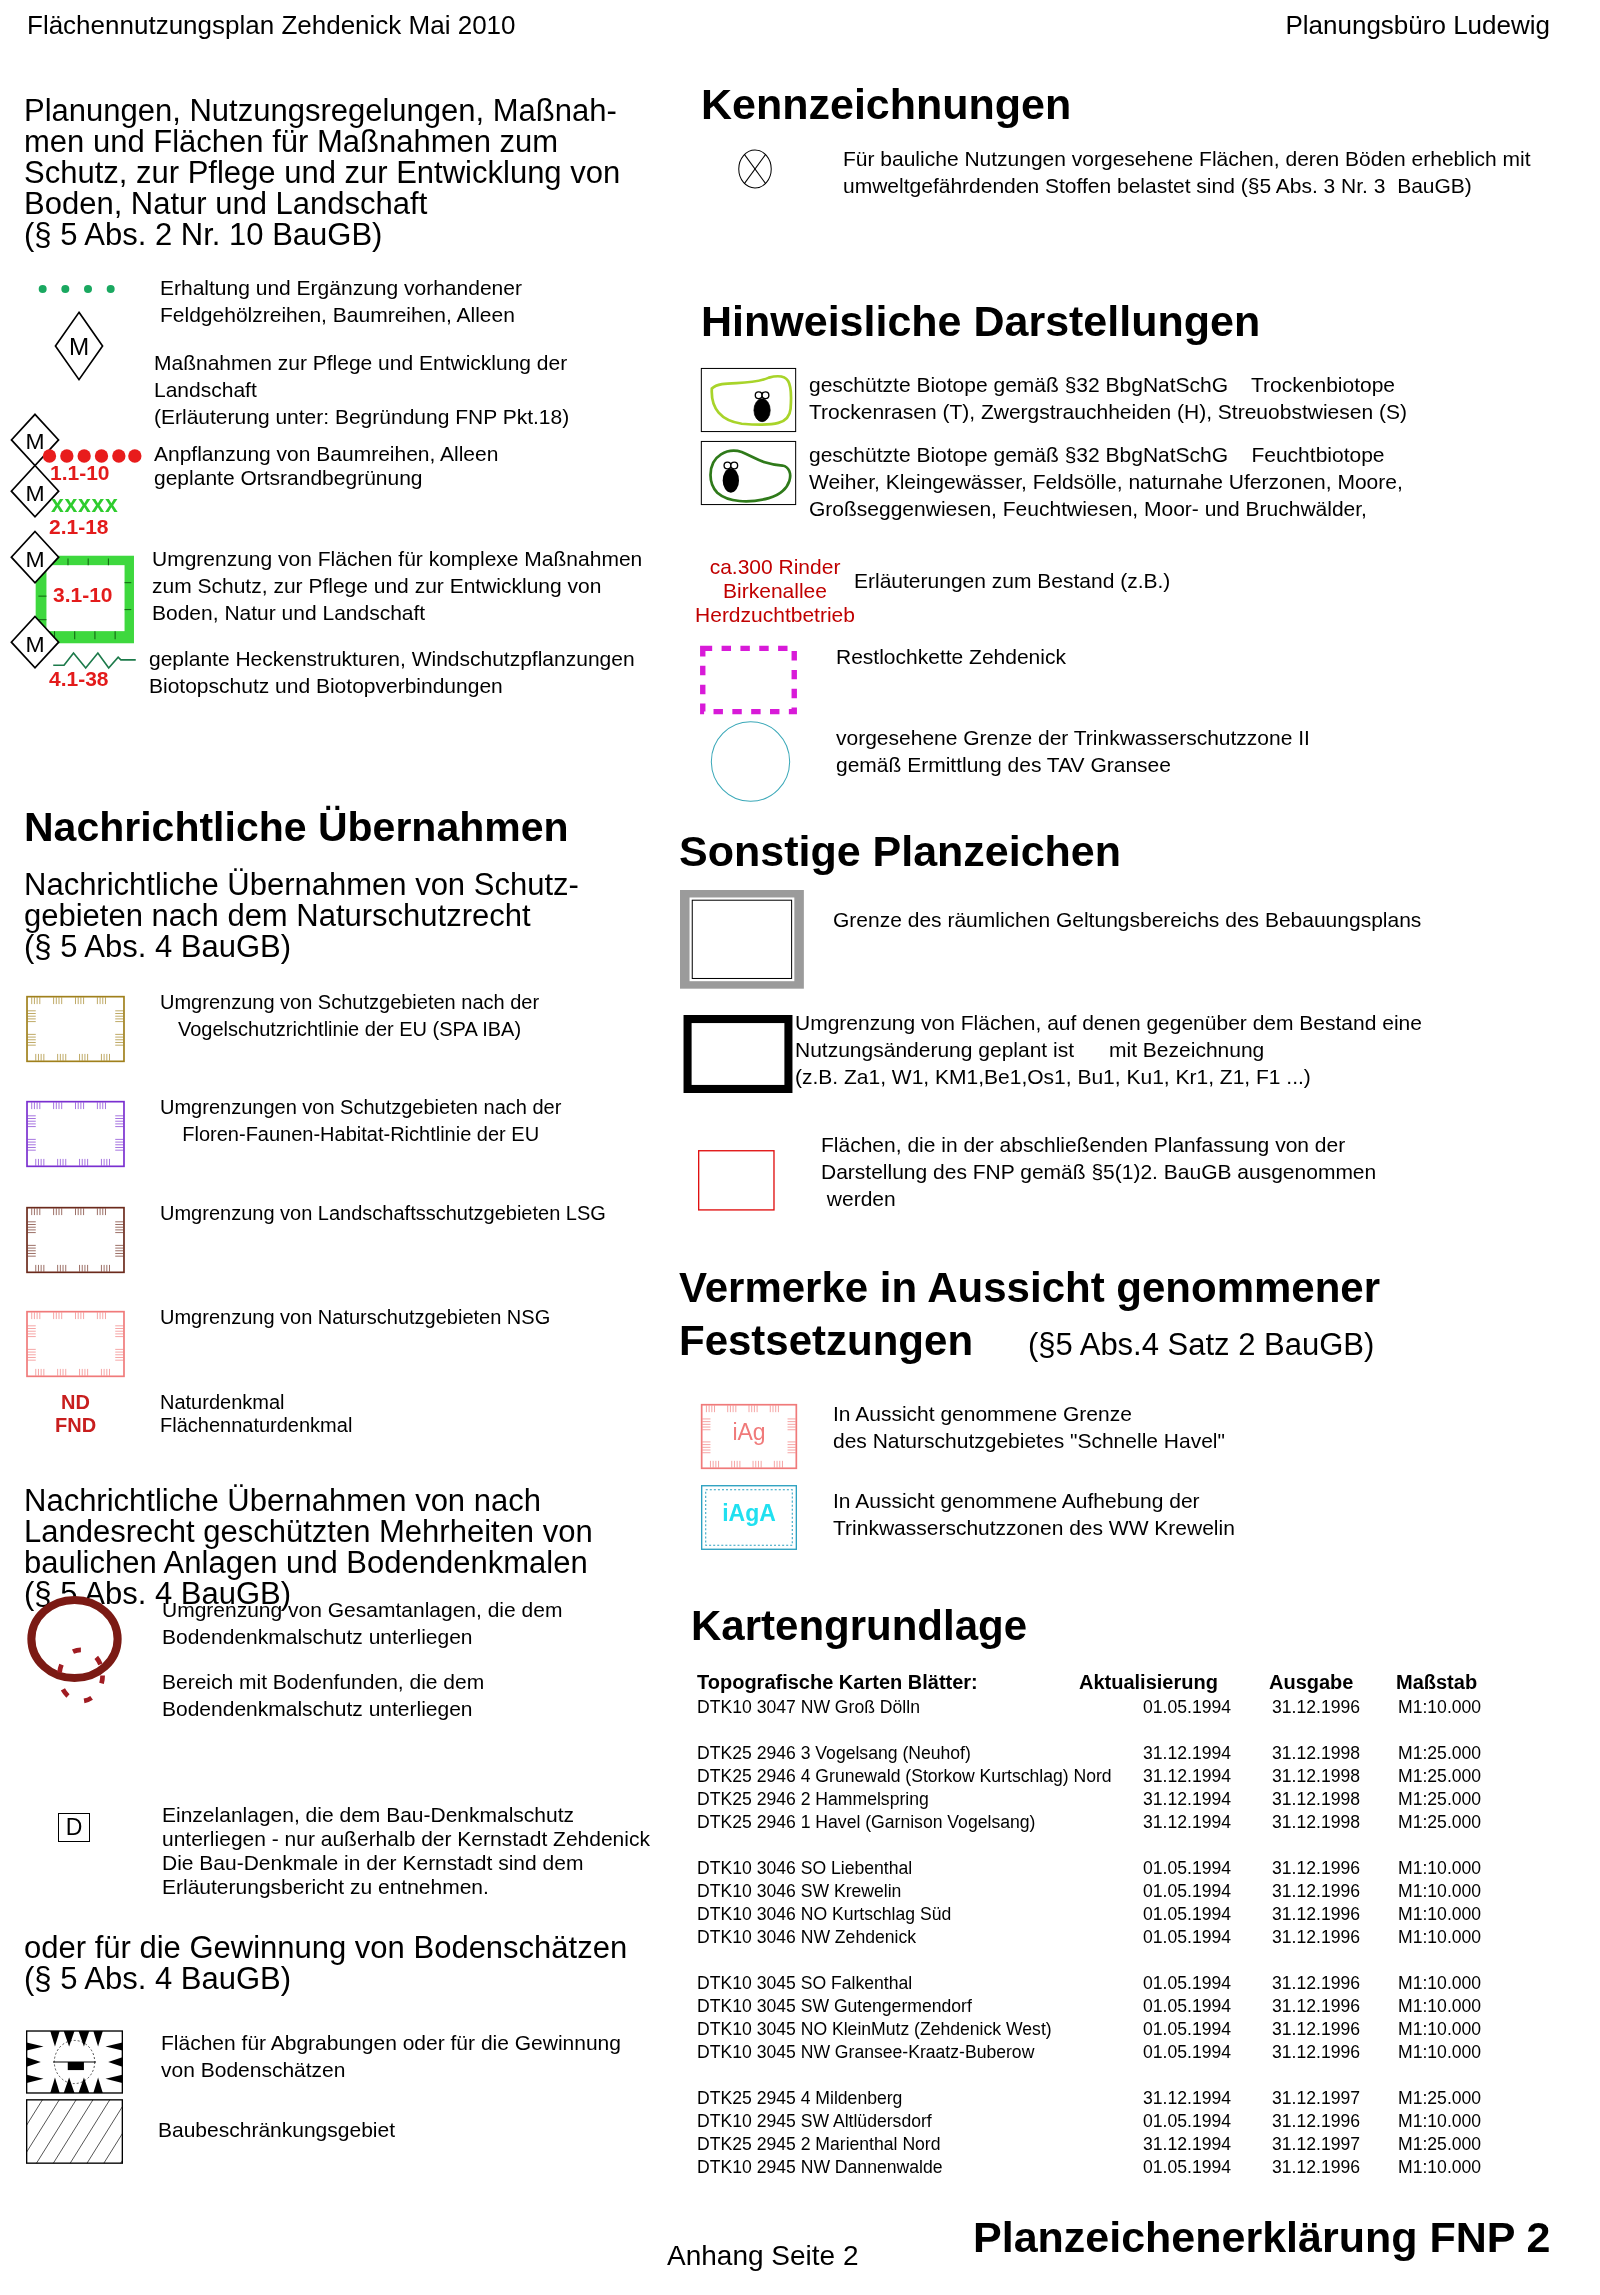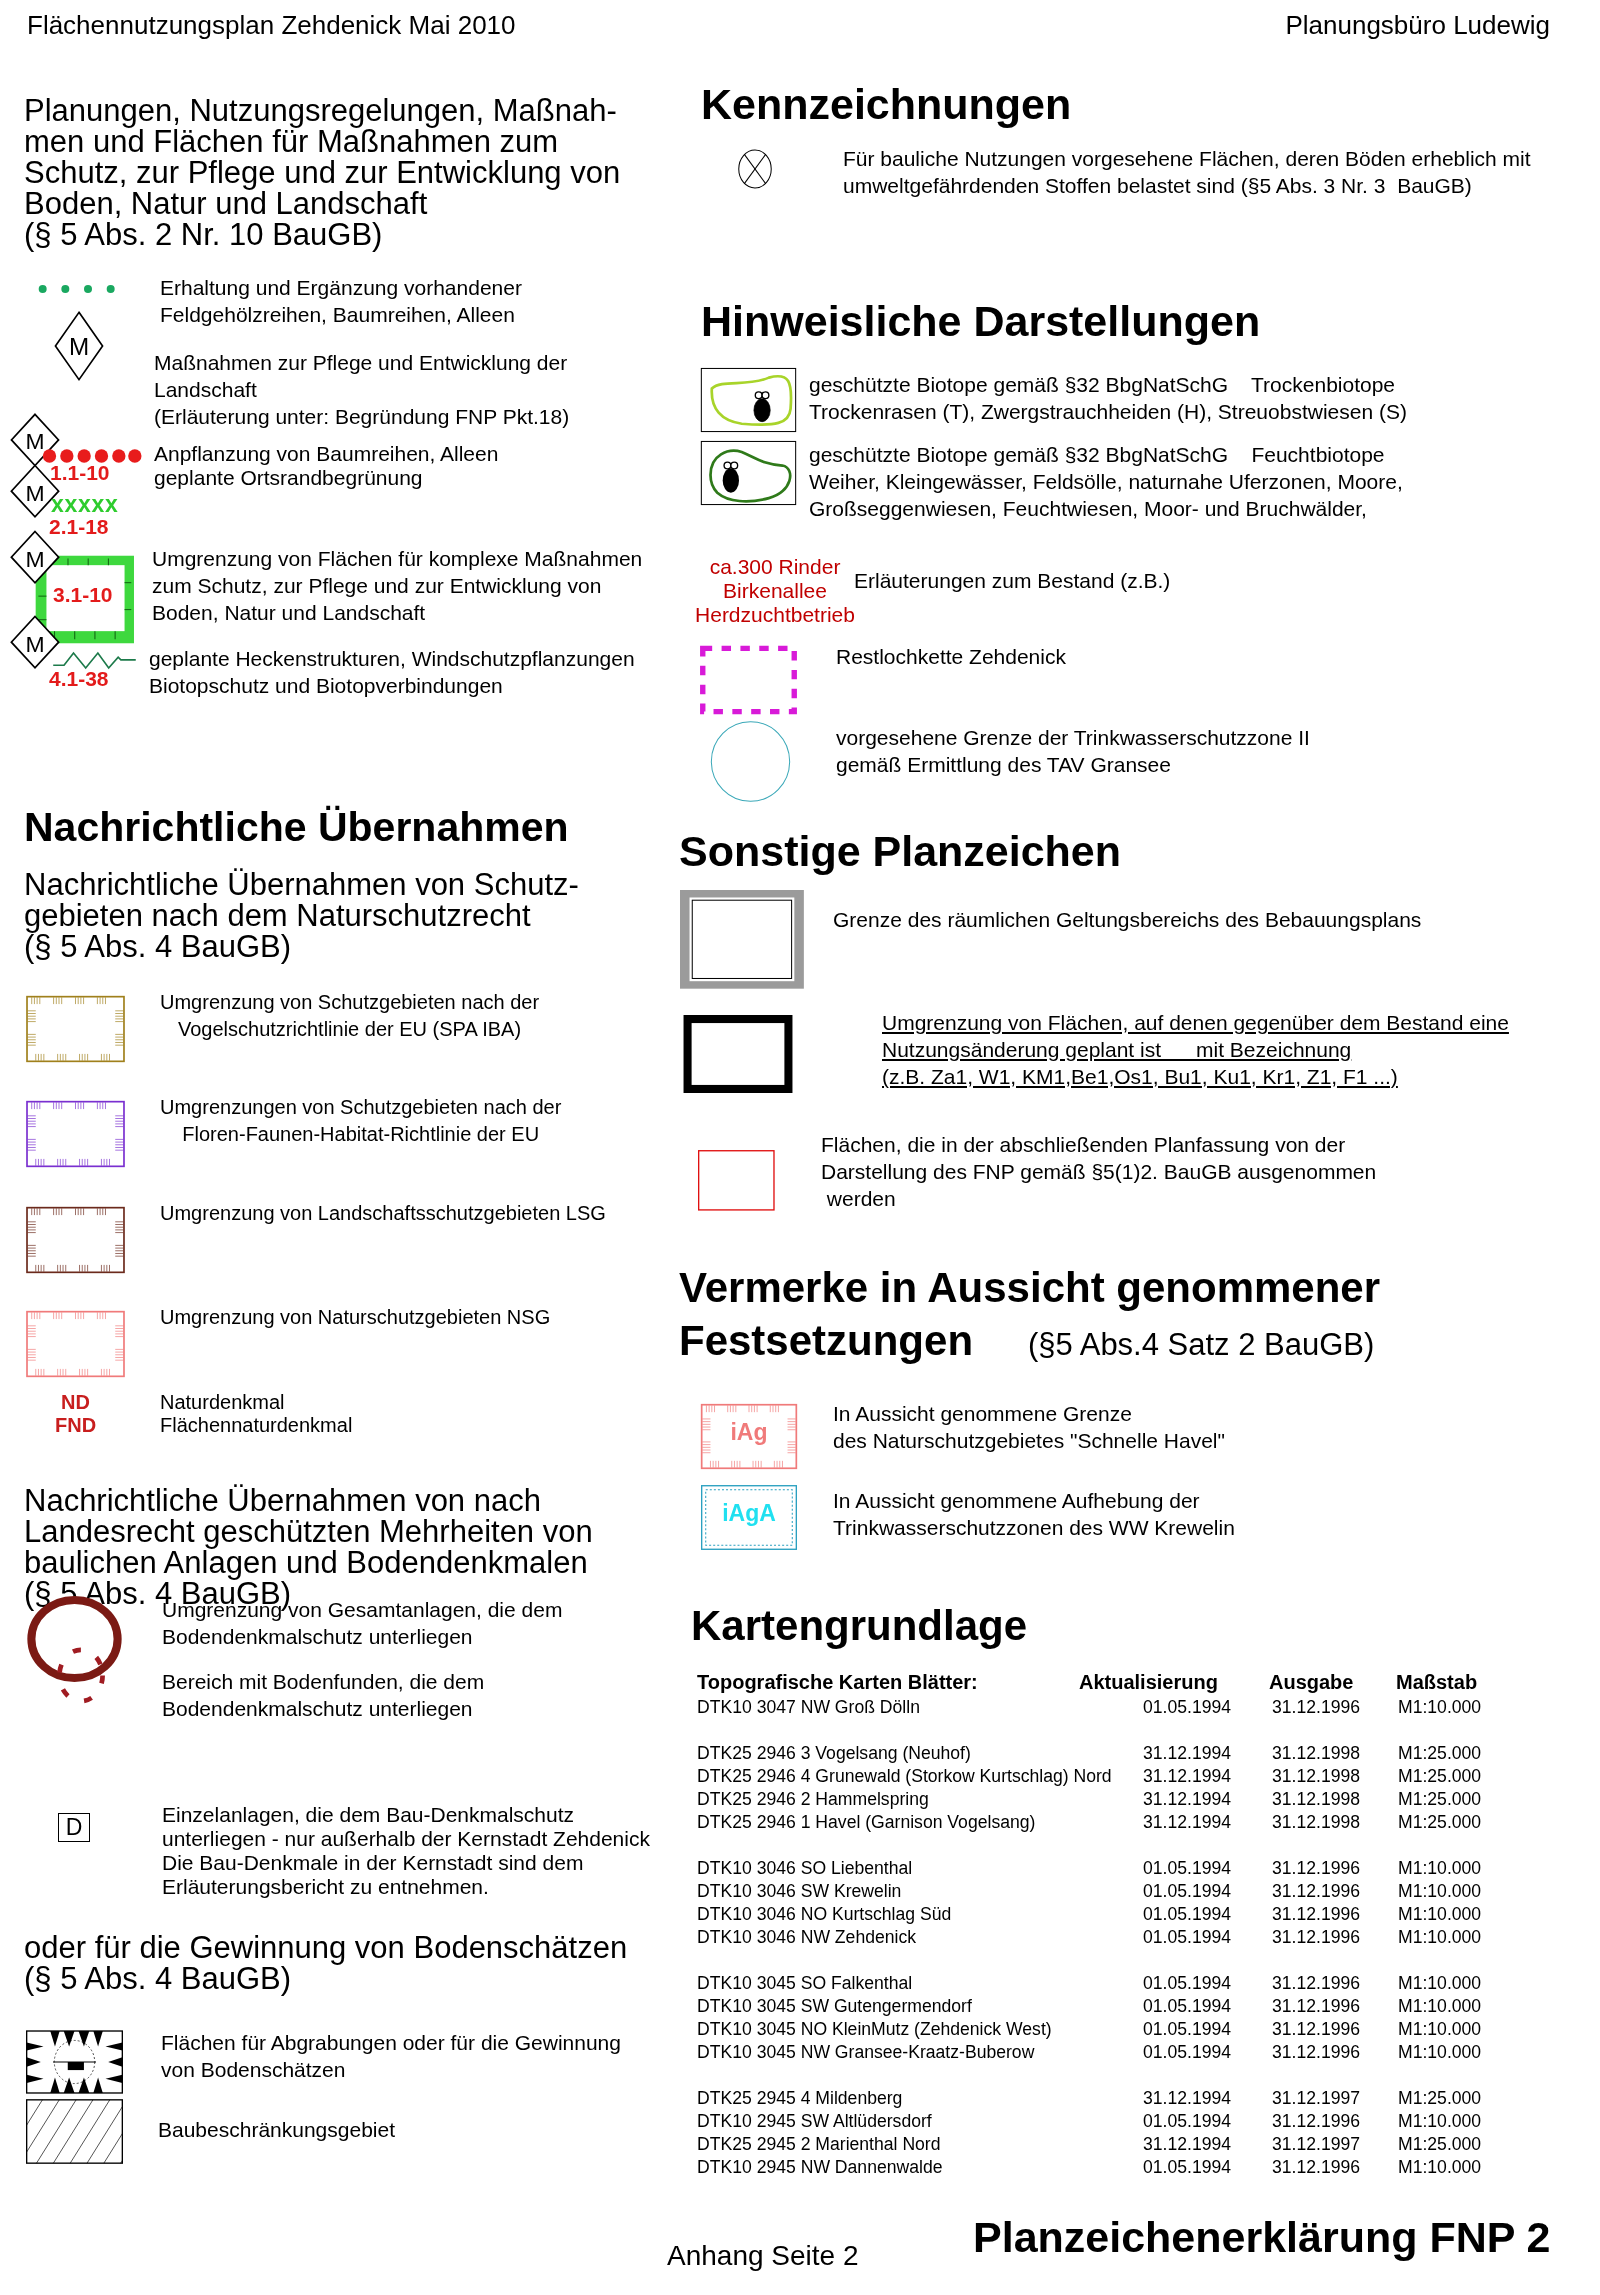--- a/index.html
+++ b/index.html
@@ -506,21 +506,21 @@
   <svg style="left:680px;top:890px;" width="49" height="49" viewBox="0 0 72 72">
     <rect x="0" y="0" width="182" height="145" fill="#9b9b9b"></rect>
     <rect x="14" y="11" width="154" height="123" fill="#fff"></rect>
     <rect x="18" y="15" width="146" height="115" fill="#fff" stroke="#000" stroke-width="1.5"></rect>
   </svg>
   <div class="abs txt" style="left:833px;top:906px;">Grenze des räumlichen Geltungsbereichs des Bebauungsplans</div>
 
   <svg style="left:683px;top:1015px;" width="110" height="78" viewBox="0 0 162 116">
     <rect x="6" y="6" width="150" height="104" fill="#fff" stroke="#000" stroke-width="12"></rect>
   </svg>
-  <div class="abs txt" style="left:882px;top:1009px;text-decoration:underline;">Umgrenzung von Flächen, auf denen gegenüber dem Bestand eine
+  <div class="abs txt" style="left:795px;top:1009px;">Umgrenzung von Flächen, auf denen gegenüber dem Bestand eine
 Nutzungsänderung geplant ist      mit Bezeichnung
 (z.B. Za1, W1, KM1,Be1,Os1, Bu1, Ku1, Kr1, Z1, F1 ...)</div>
 
   <svg style="left:698px;top:1150px;" width="78" height="62" viewBox="0 0 116 92">
     <rect x="1" y="1" width="112" height="88" fill="#fff" stroke="#e01010" stroke-width="2"></rect>
   </svg>
   <div class="abs txt" style="left:821px;top:1131px;">Flächen, die in der abschließenden Planfassung von der
 Darstellung des FNP gemäß §5(1)2. BauGB ausgenommen
  werden</div>
 </div>
@@ -578,21 +578,21 @@
       <line x1="140" y1="56" x2="128" y2="56" stroke="#f07a7a" stroke-width="1"></line>
       <line x1="2" y1="60" x2="14" y2="60" stroke="#f07a7a" stroke-width="1"></line>
       <line x1="140" y1="60" x2="128" y2="60" stroke="#f07a7a" stroke-width="1"></line>
       <line x1="2" y1="64" x2="14" y2="64" stroke="#f07a7a" stroke-width="1"></line>
       <line x1="140" y1="64" x2="128" y2="64" stroke="#f07a7a" stroke-width="1"></line>
       <line x1="2" y1="68" x2="14" y2="68" stroke="#f07a7a" stroke-width="1"></line>
       <line x1="140" y1="68" x2="128" y2="68" stroke="#f07a7a" stroke-width="1"></line>
       <line x1="2" y1="72" x2="14" y2="72" stroke="#f07a7a" stroke-width="1"></line>
       <line x1="140" y1="72" x2="128" y2="72" stroke="#f07a7a" stroke-width="1"></line>
     </svg>
-  <div class="abs" style="left:701px;top:1419px;width:96px;text-align:center;color:#f07a7a;font-weight:bold;font-size:23px;">iAg</div>
+  <div class="abs" style="left:701px;top:1419px;width:96px;text-align:center;color:#f07a7a;font-weight:normal;font-size:23px;">iAg</div>
   <div class="abs txt" style="left:833px;top:1400px;">In Aussicht genommene Grenze
 des Naturschutzgebietes "Schnelle Havel"</div>
 
   <svg style="left:701px;top:1485px;" width="96" height="65" viewBox="0 0 142 96">
     <rect x="1" y="1" width="140" height="94" fill="#fff" stroke="#2aa0c0" stroke-width="2"></rect>
     <rect x="7" y="7" width="128" height="82" fill="none" stroke="#2aa0c0" stroke-width="1.5" stroke-dasharray="3 3"></rect>
   </svg>
   <div class="abs" style="left:701px;top:1500px;width:96px;text-align:center;color:#20e0f0;font-weight:bold;font-size:23px;">iAgA</div>
   <div class="abs txt" style="left:833px;top:1487px;">In Aussicht genommene Aufhebung der
 Trinkwasserschutzzonen des WW Krewelin</div>

